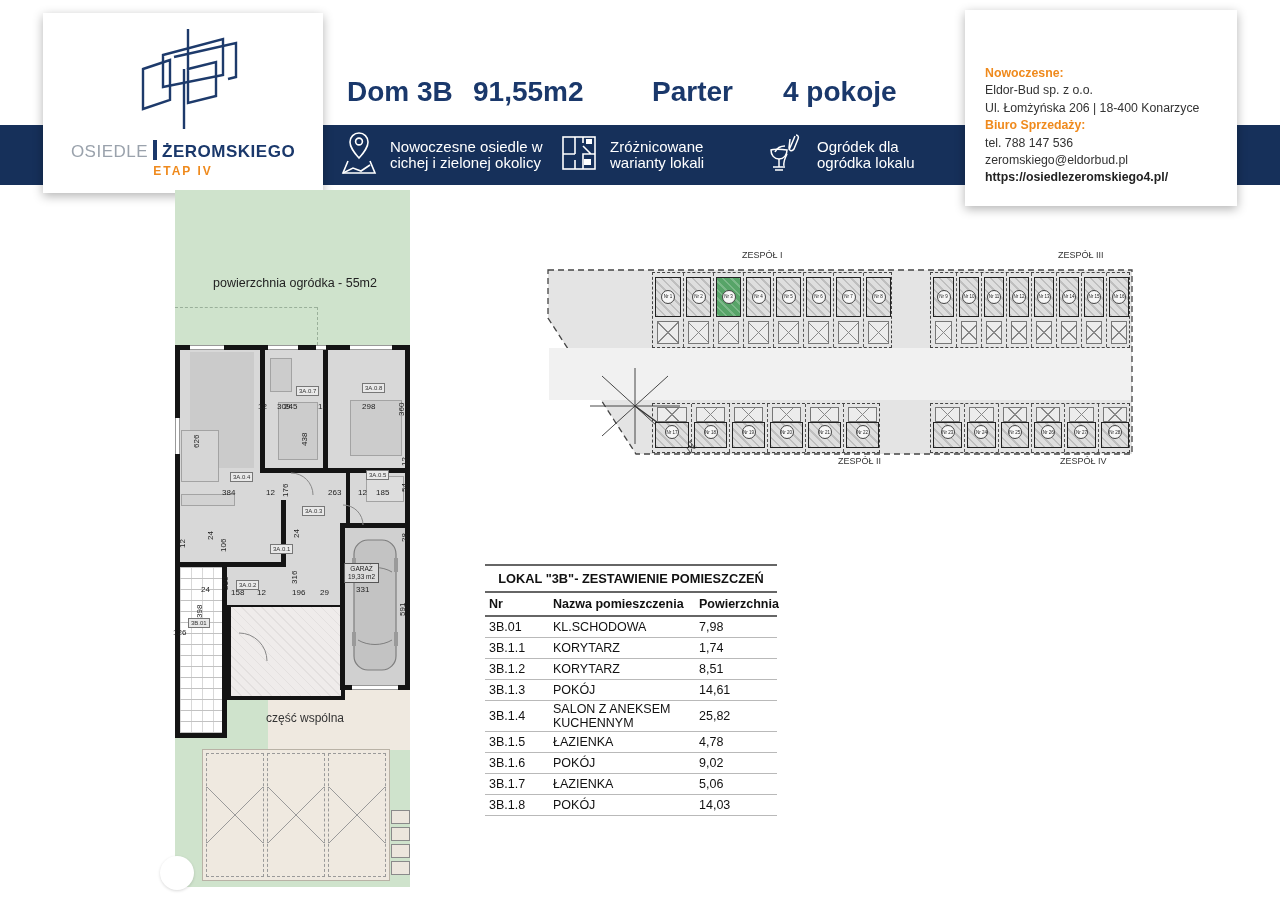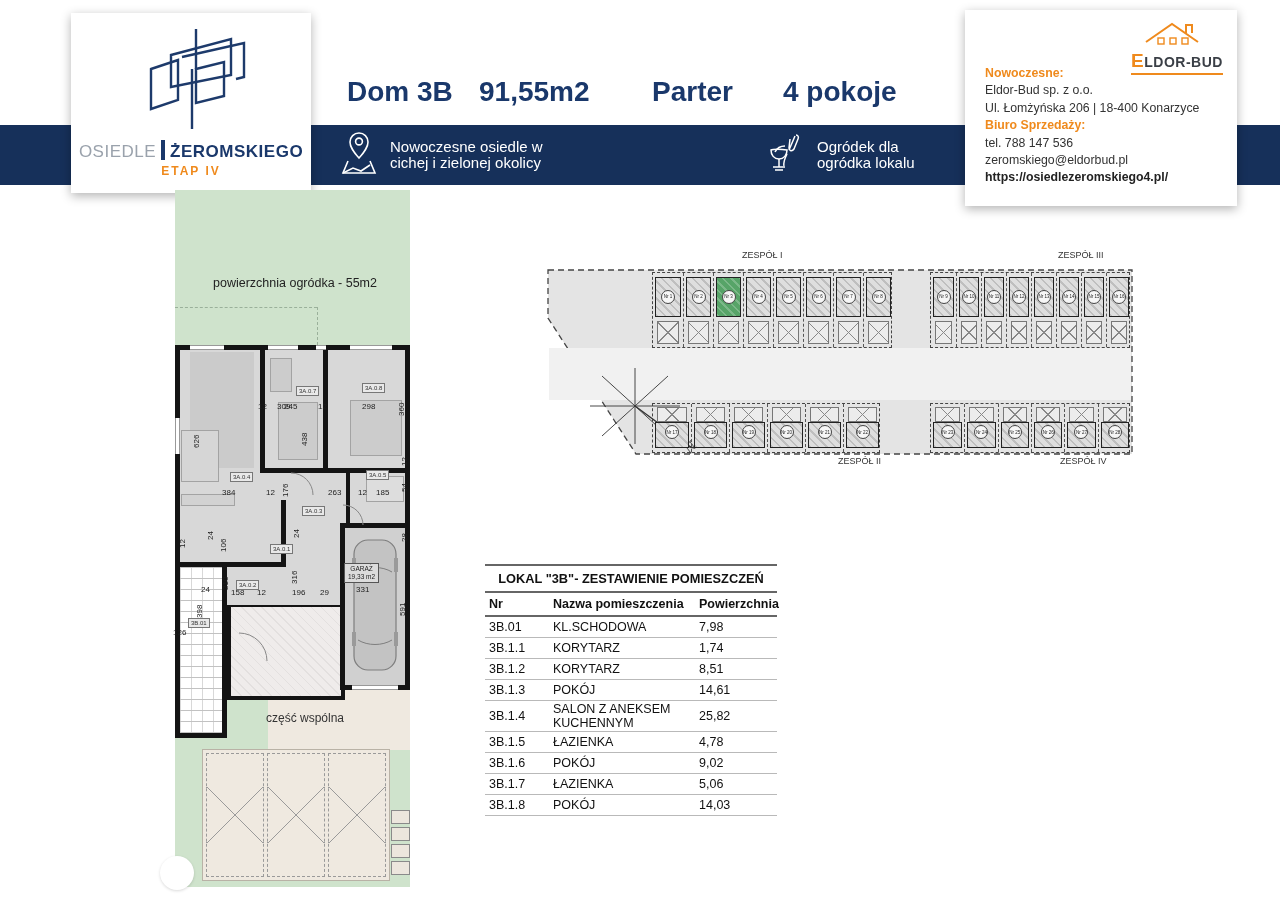--- a/index.html
+++ b/index.html
@@ -7,22 +7,22 @@
     --garden:#cfe3cc; --hl:#57a468; --beige:#efe9e0; --room:#d8d8d8; --site:#e4e4e4;
   }
   *{box-sizing:border-box;margin:0;padding:0;}
   html,body{width:1280px;height:905px;}
   body{position:relative;overflow:hidden;background:#fff;font-family:"Liberation Sans",sans-serif;}
 
   
   .navbar{position:absolute;left:0;top:125px;width:1280px;height:60px;background:var(--navy);}
   .feature{position:absolute;top:0;height:60px;display:flex;align-items:center;gap:12px;color:#fff;}
   .feature .ftxt{font-size:15px;line-height:16px;}
-  .logo-card{position:absolute;left:43px;top:13px;width:240px;height:180px;background:#fff;
-             box-shadow:0 3px 10px rgba(0,0,0,.30);text-align:center;margin-left:28px;}
+  .logo-card{position:absolute;left:43px;top:13px;width:280px;height:180px;background:#fff;
+             box-shadow:0 3px 10px rgba(0,0,0,.30);text-align:center;}
   .logo-word{margin-top:4px;font-size:17px;color:#9aa2ac;letter-spacing:.5px;}
   .logo-word b{color:var(--titlenavy);font-weight:bold;}
   .logo-word .sep{display:inline-block;width:4px;height:20px;background:var(--titlenavy);margin:0 5px;vertical-align:-3px;}
   .logo-etap{margin-top:2px;font-size:12px;font-weight:bold;color:var(--orange);letter-spacing:2px;}
   .titles{position:absolute;left:347px;top:76px;width:610px;display:flex;gap:0;}
   .titles span{font-size:28px;font-weight:bold;color:var(--titlenavy);white-space:nowrap;}
   .dev-card{position:absolute;left:965px;top:10px;width:272px;height:196px;background:#fff;
             box-shadow:0 3px 10px rgba(0,0,0,.30);}
   .dev-lines{position:absolute;left:20px;top:55px;font-size:12.3px;line-height:17.4px;color:#333;}
   .dev-lines .orange-bold{color:var(--orange);font-weight:bold;}
@@ -99,20 +99,34 @@
         <circle cx="19" cy="11.5" r="3.4"></circle>
         <path d="M8 31 3 43h32l-5-12"></path>
           <path d="M3 43l10-5 8 3 9-6"></path>
       </svg>
     </span>
     <span class="ftxt">
       <span>Nowoczesne osiedle w</span><br>
       <span>cichej i zielonej okolicy</span>
     </span>
   </div>
+  <div class="feature" style="left:560px;">
+    <span>
+      <svg width="38" height="38" viewBox="0 0 38 38" fill="none" stroke="#fff" stroke-width="1.6">
+        <rect x="3" y="3" width="32" height="32"></rect>
+        <path d="M3 20h12M15 20V3M15 26v9M23 35V20h12M23 12l8 8M23 3v6"></path>
+        <rect x="24" y="25" width="7" height="6" fill="#fff" stroke="none"></rect>
+        <rect x="26" y="5" width="6" height="5" fill="#fff" stroke="none"></rect>
+      </svg>
+    </span>
+    <span class="ftxt">
+      <span>Zróżnicowane</span><br>
+      <span>warianty lokali</span>
+    </span>
+  </div>
   <div class="feature" style="left:765px;">
     <span>
       <svg width="40" height="42" viewBox="0 0 40 42" fill="none" stroke="#fff" stroke-width="1.5">
         <path d="M6 18c0 5 3 9 8 9s8-4 8-9c-6-1-14-1-16 0z"></path>
         <path d="M10 20c2-4 6-6 10-6"></path>
         <path d="M14 27v8M8 35h12M10 38h8"></path>
         <path d="M30 4l-6 14M31 3c2 0 3 2 2 4l-4 10c-2 3-5 2-5-1l1-9"></path>
         <path d="M22 22c-2 4-4 8-3 12"></path>
       </svg>
     </span>
@@ -135,36 +149,26 @@
     </svg>
   </div>
   <div class="logo-word">
     <span>OSIEDLE</span><span class="sep"></span><b>ŻEROMSKIEGO</b>
   </div>
   <div class="logo-etap">ETAP IV</div>
 </div>
 
 <div class="titles">
   <span style="position:absolute;left:0;">Dom 3B</span>
-  <span style="position:absolute;left:132px;">91,55m2</span>
+  <span style="position:absolute;left:126px;">91,55m2</span>
   <span style="position:absolute;left:305px;">Parter</span>
   <span style="position:absolute;left:436px;">4 pokoje</span>
 </div>
 
 <div class="dev-card">
-  <div class="eb-logo">
-    <svg width="70" height="26" viewBox="0 0 70 26" fill="none" stroke="#ef8a1d" stroke-width="2">
-      <path d="M4 22 30 4l26 18"></path>
-        <path d="M44 13V5h6v8"></path>
-      <rect x="16" y="18" width="6" height="6" stroke-width="1.4"></rect>
-      <rect x="28" y="18" width="6" height="6" stroke-width="1.4"></rect>
-      <rect x="40" y="18" width="6" height="6" stroke-width="1.4"></rect>
-    </svg>
-    <div class="eb-word"><span class="e">E</span><span>LDOR-BUD</span></div>
-  </div>
   <div class="dev-lines" id="dev-lines">
       <div class="orange-bold">Nowoczesne:</div>
       <div>Eldor-Bud sp. z o.o.</div>
       <div>Ul. Łomżyńska 206 | 18-400 Konarzyce</div>
       <div class="orange-bold">Biuro Sprzedaży:</div>
       <div>tel. 788 147 536</div>
       <div>zeromskiego@eldorbud.pl</div>
       <div class="bold">https://osiedlezeromskiego4.pl/</div>
     </div>
 </div>

